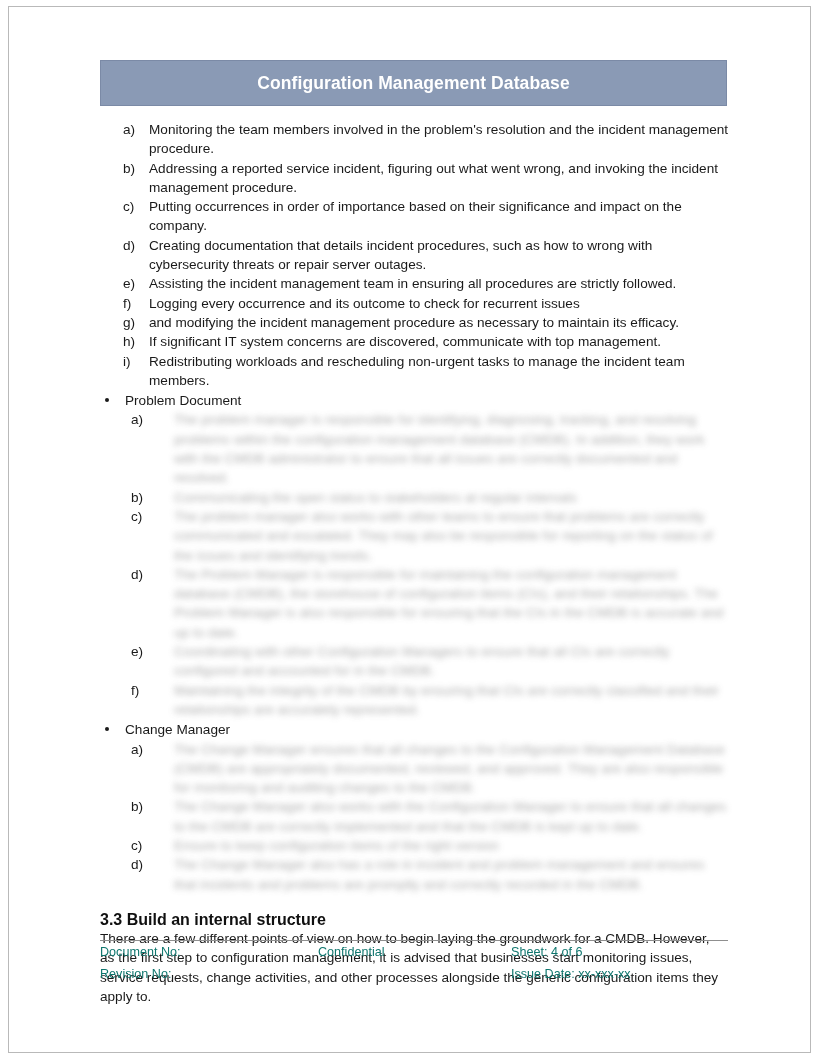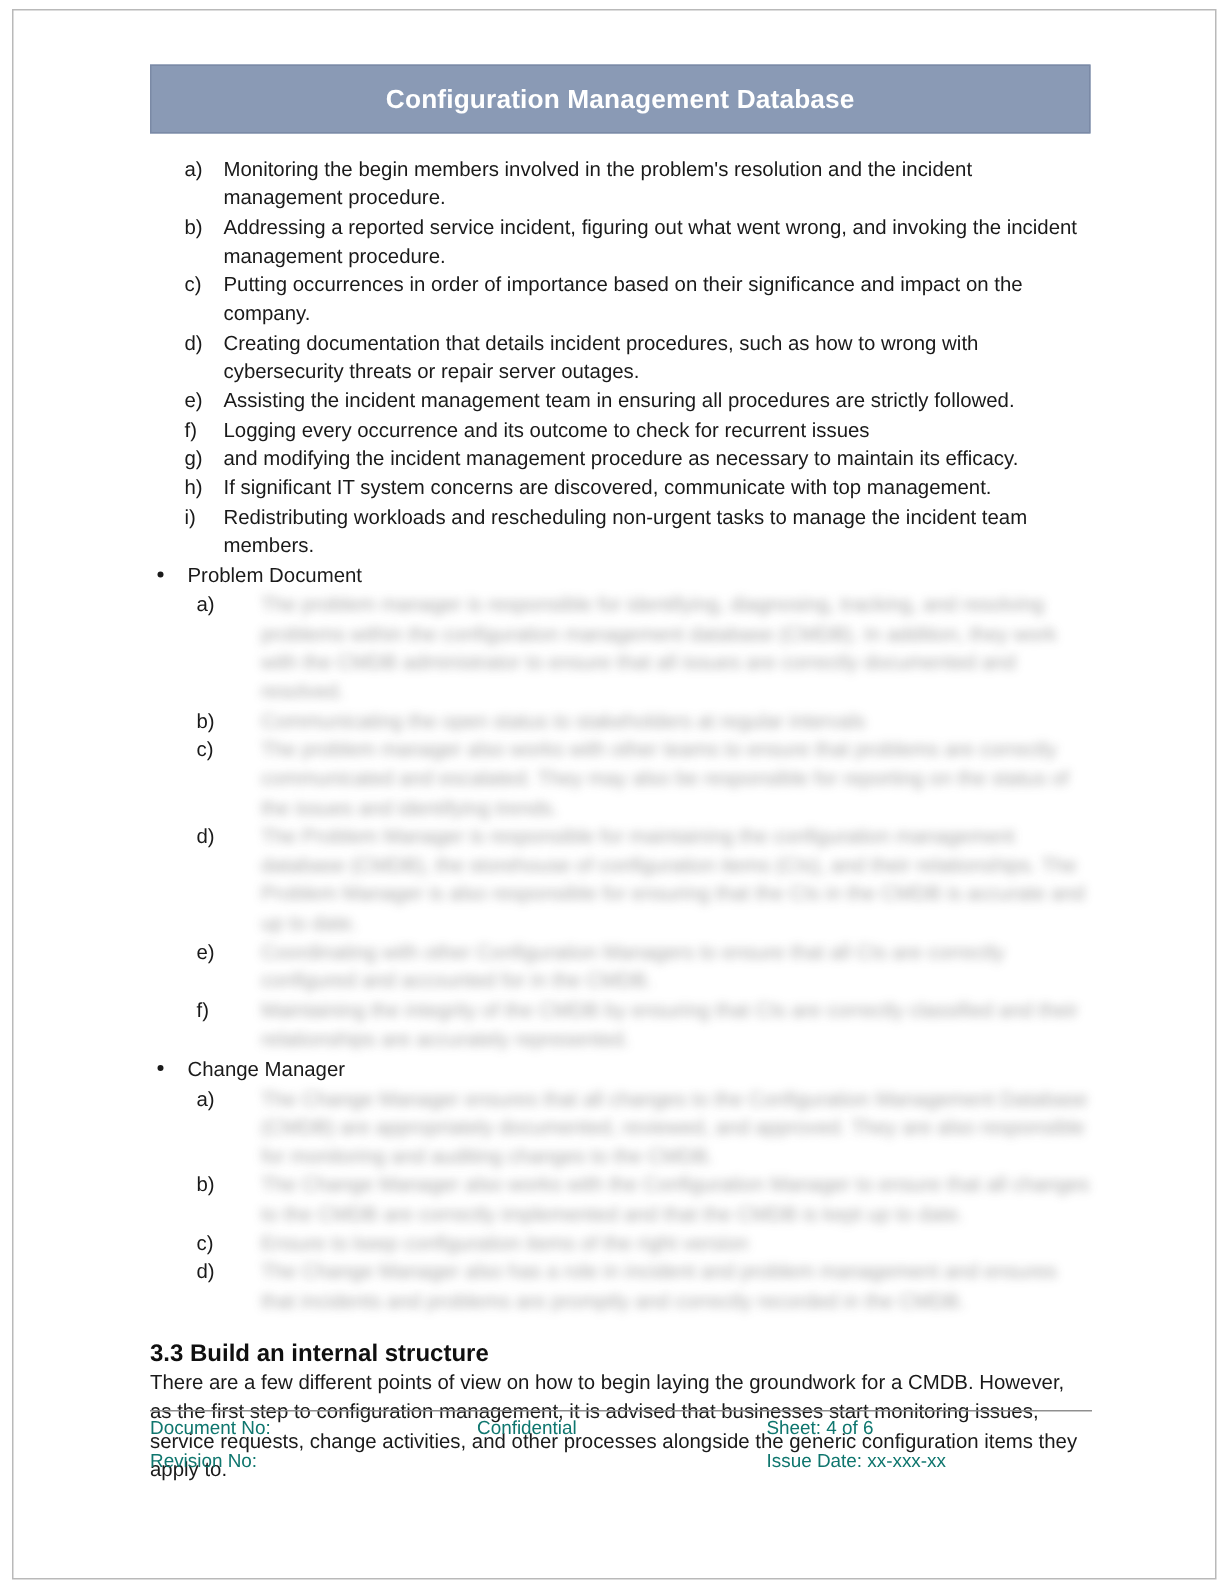--- a/index.html
+++ b/index.html
@@ -30,20 +30,21 @@
 
   
   .title-banner {
     width: 627px;
     height: 46px;
     background: #8a9ab5;
     border: 1px solid #7b8aa6;
     display: flex;
     align-items: center;
     justify-content: center;
+    margin-top: 17px;
   }
   .title-banner .title-text {
     color: #ffffff;
     font-size: 17.5px;
     font-weight: bold;
     letter-spacing: 0.1px;
   }
 
   
   .doc-body {
@@ -154,21 +155,21 @@
 
     <div class="title-banner">
       <span class="title-text">Configuration Management Database</span>
     </div>
 
     <div class="doc-body">
 
       <ol class="alpha-list" id="incident-list">
           <li>
             <span class="marker">a)</span>
-            <span class="li-text">Monitoring the begin members involved in the problem's resolution and the incident management procedure.</span>
+            <span class="li-text">Monitoring the team members involved in the problem's resolution and the incident management procedure.</span>
           </li>
           <li>
             <span class="marker">b)</span>
             <span class="li-text">Addressing a reported service incident, figuring out what went wrong, and invoking the incident management procedure.</span>
           </li>
           <li>
             <span class="marker">c)</span>
             <span class="li-text">Putting occurrences in order of importance based on their significance and impact on the company.</span>
           </li>
           <li>

